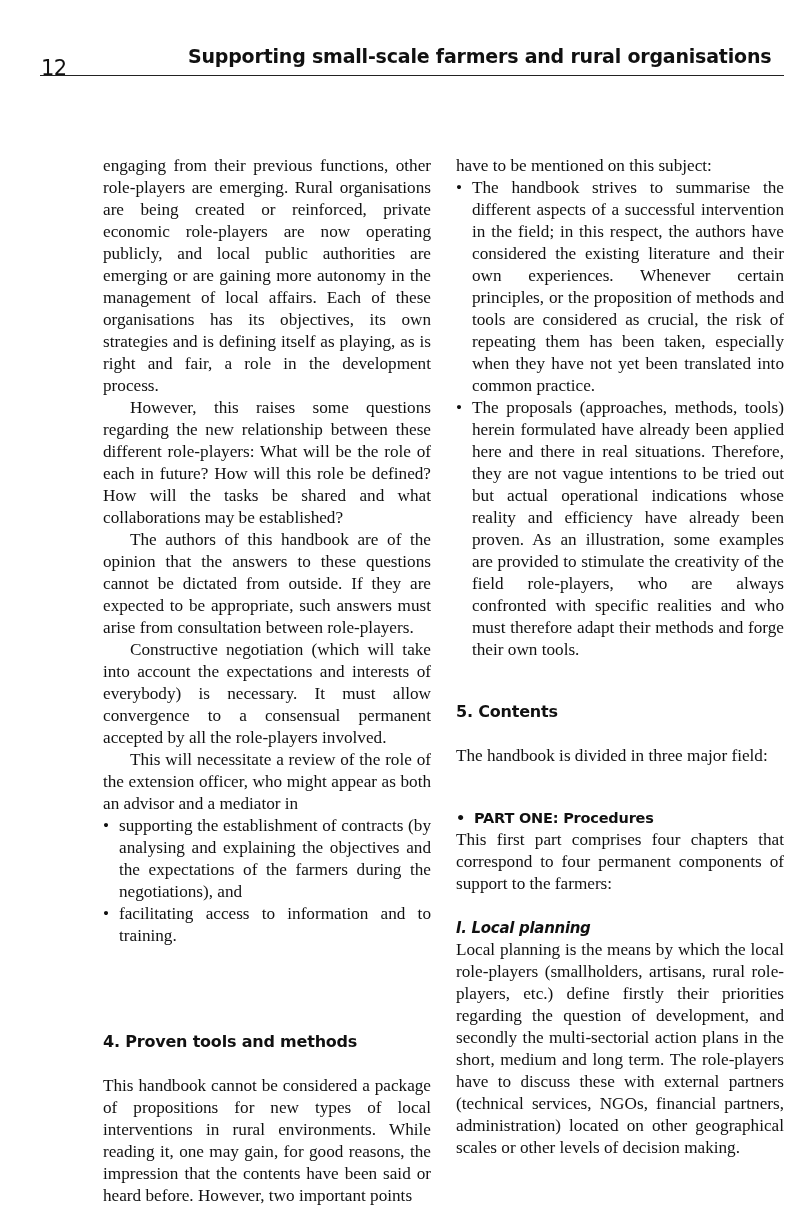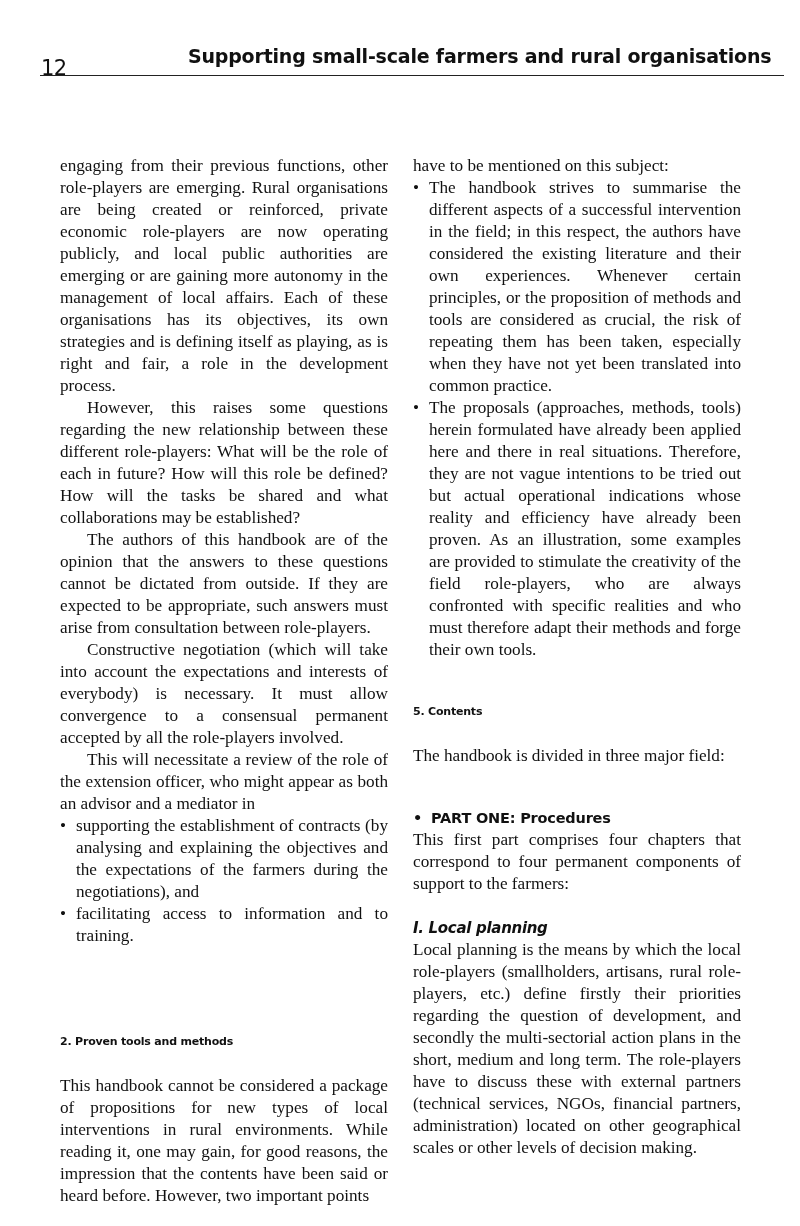--- a/index.html
+++ b/index.html
@@ -49,20 +49,21 @@
       border-top: 1.6px solid #222;
     }
     .column {
       position: absolute;
       top: 155px;
       font-family: "Liberation Serif", serif;
       font-size: 17.2px;
       line-height: 22px;
       text-align: justify;
       hyphens: none;
+      margin-left: 43px;
     }
     .col-left { left: 60px; width: 328px; }
     .col-right { left: 413px; width: 328px; }
     p { margin: 0; }
     .indent { text-indent: 27px; }
     .bullet-list {
       list-style: none;
       margin: 0;
       padding: 0;
     }
@@ -72,21 +73,21 @@
     }
     .bullet-mark {
       position: absolute;
       left: 0;
       top: 0;
       width: 14px;
     }
     .section-heading {
       font-family: "DejaVu Sans", sans-serif;
       font-weight: bold;
-      font-size: 11px;
+      font-size: 16px;
       letter-spacing: -0.2px;
       text-align: left;
     }
     .part-heading {
       font-family: "DejaVu Sans", sans-serif;
       font-weight: bold;
       font-size: 14.5px;
       letter-spacing: -0.2px;
       text-align: left;
       position: relative;
@@ -121,21 +122,21 @@
     <li class="bullet-item">
       <span class="bullet-mark">•</span>
       <span>supporting the establishment of contracts (by analysing and explaining the objectives and the expectations of the farmers during the negotiations), and</span>
     </li>
     <li class="bullet-item">
       <span class="bullet-mark">•</span>
       <span>facilitating access to information and to training.</span>
     </li>
   </ul>
   <div style="height:84px"></div>
-  <h2 class="section-heading" style="margin:0">2. Proven tools and methods</h2>
+  <h2 class="section-heading" style="margin:0">4. Proven tools and methods</h2>
   <div style="height:22px"></div>
   <p>This handbook cannot be considered a package of propositions for new types of local interventions in rural environments. While reading it, one may gain, for good reasons, the impression that the contents have been said or heard before. However, two important points</p>
 </div>
 
 <div class="column col-right">
   <p>have to be mentioned on this subject:</p>
   <ul class="bullet-list">
     <li class="bullet-item">
       <span class="bullet-mark">•</span>
       <span>The handbook strives to summarise the different aspects of a successful intervention in the field; in this respect, the authors have considered the existing literature and their own experiences. Whenever certain principles, or the proposition of methods and tools are considered as crucial, the risk of repeating them has been taken, especially when they have not yet been translated into common practice.</span>

